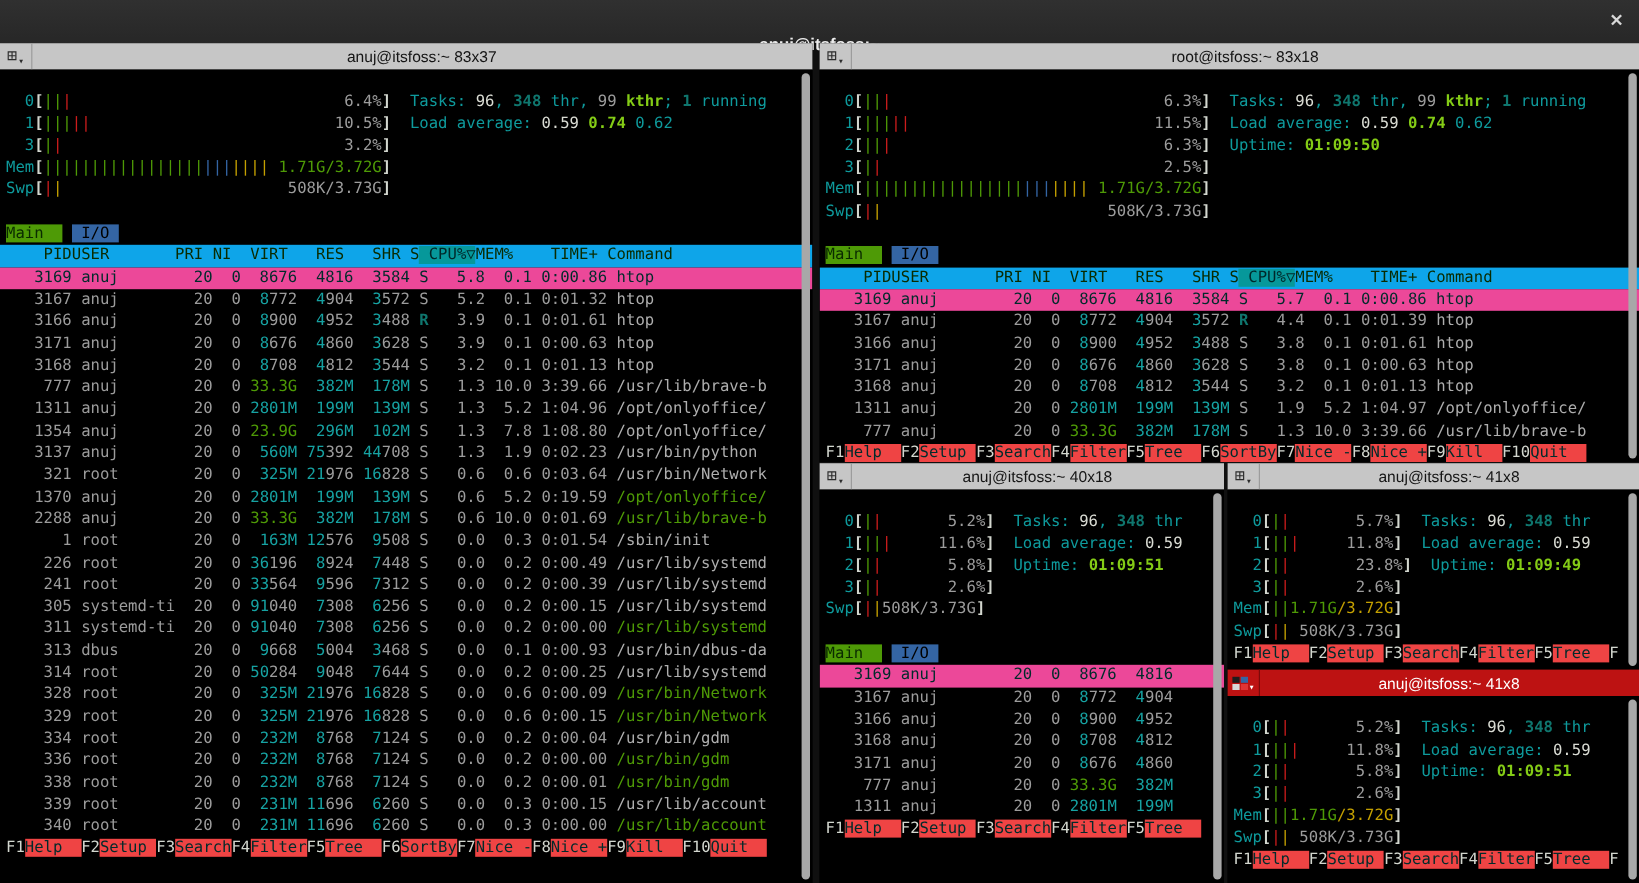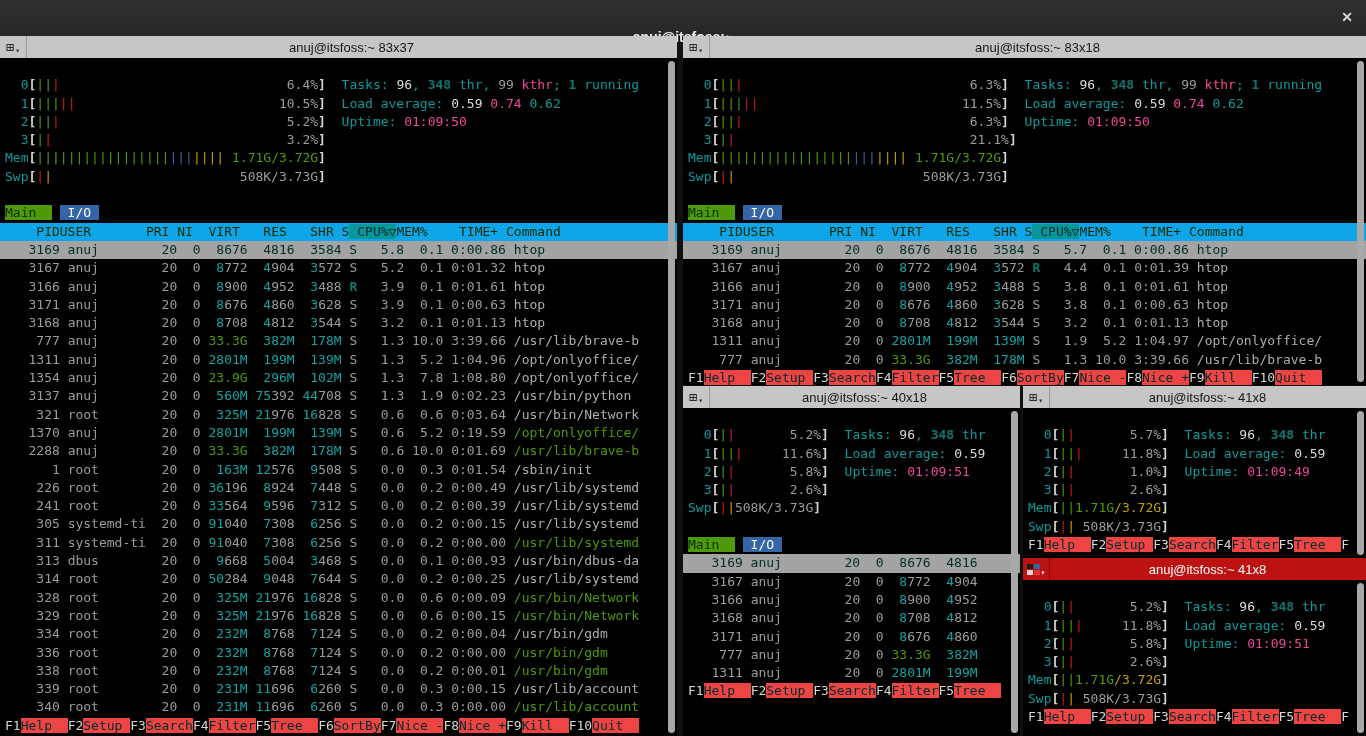--- a/index.html
+++ b/index.html
@@ -27,34 +27,34 @@
          font:13px "Liberation Sans",sans-serif;color:#151515;}
   .pane.focused .ptext{color:#fff;}
   .term{flex:1;position:relative;overflow:hidden;background:#000;font-size:13px;}
   .line{height:18.3px;line-height:18.3px;white-space:pre;padding-left:5px;color:#9c9c9c;}
   
   .sb{position:absolute;top:3px;bottom:3px;right:2px;width:7px;background:#a8a8a8;border-radius:4px;}
   
   .fg{color:#9c9c9c}
   .cmd{color:#aeaeae}
   .cy{color:#0e9a9c}
-  .cyB{color:#ec4899;font-weight:normal}
+  .cyB{color:#84cc16;font-weight:bold}
   .cyv{color:#16a2a2}
   .w{color:#d3d7cf;font-weight:bold}
   .wB{color:#dadcd4;font-weight:normal}
   .g{color:#4e9a06}
   .gB{color:#0f766e;font-weight:bold}
   .y{color:#c4a000}
   .bG{color:#4e9a06}.bR{color:#cc1c1c}.bB{color:#3465a4}.bY{color:#c4a000}
   .tabG{background:#4e9a06;color:#0a2b00}
-  .tabB{background:#3465a4;color:#ffffff}
+  .tabB{background:#3465a4;color:#000000}
   .hdr{background:#0ea5e9}
   .hc{color:#0a2b00}
   .hcs{background:#06989a;color:#00282a}
-  .sel{background:#a3a3a3}
+  .sel{background:#ec4899}
   .sel span{color:#002b2b}
   .fk{color:#d3d7cf}
   .fl{background:#ef4444;color:#002b2b}
 </style>
 </head>
 <body>
 
 <div class="stage">
 
   <div class="wtitle">
@@ -68,21 +68,20 @@
           <span class="grid">⊞</span>
           <span class="car">▾</span>
         </span>
       <span class="ptext">anuj@itsfoss:~ 83x37</span>
     </div>
     <div class="term">
 
     <div class="line"></div>
         <div class="line"><span class="cy">  0</span><span class="w">[</span><span class="bG">|</span><span class="bG">|</span><span class="bR">|</span><span class="fg">                             </span><span class="fg">6.4%</span><span class="w">]</span><span class="fg">  </span><span class="cy">Tasks: </span><span class="wB">96</span><span class="cy">, </span><span class="gB">348</span><span class="cy"> thr</span><span class="cy">, </span><span class="fg">99</span><span class="cyB"> kthr</span><span class="cy">; </span><span class="gB">1</span><span class="cy"> running</span></div>
         <div class="line"><span class="cy">  1</span><span class="w">[</span><span class="bG">|</span><span class="bG">|</span><span class="bG">|</span><span class="bR">|</span><span class="bR">|</span><span class="fg">                          </span><span class="fg">10.5%</span><span class="w">]</span><span class="fg">  </span><span class="cy">Load average: </span><span class="wB">0.59 </span><span class="cyB">0.74 </span><span class="cy">0.62</span></div>
-        <div class="line"><span class="cy">  2</span><span class="w">[</span><span class="bG">|</span><span class="bG">|</span><span class="bR">|</span><span class="fg">                             </span><span class="fg">5.2%</span><span class="w">]</span><span class="fg">  </span><span class="cy">Uptime: </span><span class="cyB">01:09:50</span></div>
         <div class="line"><span class="cy">  3</span><span class="w">[</span><span class="bG">|</span><span class="bR">|</span><span class="fg">                              </span><span class="fg">3.2%</span><span class="w">]</span></div>
         <div class="line"><span class="cy">Mem</span><span class="w">[</span><span class="bG">|</span><span class="bG">|</span><span class="bG">|</span><span class="bG">|</span><span class="bG">|</span><span class="bG">|</span><span class="bG">|</span><span class="bG">|</span><span class="bG">|</span><span class="bG">|</span><span class="bG">|</span><span class="bG">|</span><span class="bG">|</span><span class="bG">|</span><span class="bG">|</span><span class="bG">|</span><span class="bG">|</span><span class="bB">|</span><span class="bB">|</span><span class="bB">|</span><span class="bY">|</span><span class="bY">|</span><span class="bY">|</span><span class="bY">|</span><span class="fg"> </span><span class="g">1.71G/3.72G</span><span class="w">]</span></div>
         <div class="line"><span class="cy">Swp</span><span class="w">[</span><span class="bR">|</span><span class="bY">|</span><span class="fg">                        </span><span class="fg">508K/3.73G</span><span class="w">]</span></div>
         <div class="line"></div>
         <div class="line"><span class="tabG">Main  </span><span class="fg"> </span><span class="tabB"> I/O </span></div>
         <div class="line hdr"><span class="hc">    PID</span><span class="hc">USER      </span><span class="hc"> PRI</span><span class="hc"> NI</span><span class="hc">  VIRT</span><span class="hc">   RES</span><span class="hc">   SHR</span><span class="hc"> S</span><span class="hcs"> CPU%▽</span><span class="hc">MEM% </span><span class="hc">   TIME+</span><span class="hc"> Command</span></div>
         <div class="line sel"><span>   3169 anuj        20  0  8676  4816  3584 S   5.8  0.1 0:00.86 htop                          </span></div>
         <div class="line"><span class="fg">   3167 </span><span class="fg">anuj      </span><span class="fg">  20</span><span class="fg">  0</span><span class="fg">  </span><span class="cyv">8</span><span class="fg">772</span><span class="fg">  </span><span class="cyv">4</span><span class="fg">904</span><span class="fg">  </span><span class="cyv">3</span><span class="fg">572</span><span class="fg"> </span><span class="fg">S</span><span class="fg">   5.2</span><span class="fg">  0.1</span><span class="fg"> 0:01.32</span><span class="fg"> </span><span class="cmd">htop</span></div>
         <div class="line"><span class="fg">   3166 </span><span class="fg">anuj      </span><span class="fg">  20</span><span class="fg">  0</span><span class="fg">  </span><span class="cyv">8</span><span class="fg">900</span><span class="fg">  </span><span class="cyv">4</span><span class="fg">952</span><span class="fg">  </span><span class="cyv">3</span><span class="fg">488</span><span class="fg"> </span><span class="gB">R</span><span class="fg">   3.9</span><span class="fg">  0.1</span><span class="fg"> 0:01.61</span><span class="fg"> </span><span class="cmd">htop</span></div>
         <div class="line"><span class="fg">   3171 </span><span class="fg">anuj      </span><span class="fg">  20</span><span class="fg">  0</span><span class="fg">  </span><span class="cyv">8</span><span class="fg">676</span><span class="fg">  </span><span class="cyv">4</span><span class="fg">860</span><span class="fg">  </span><span class="cyv">3</span><span class="fg">628</span><span class="fg"> </span><span class="fg">S</span><span class="fg">   3.9</span><span class="fg">  0.1</span><span class="fg"> 0:00.63</span><span class="fg"> </span><span class="cmd">htop</span></div>
@@ -112,29 +111,29 @@
         <div class="sb"></div>
       </div>
   </div>
 
   <div class="pane" style="left:683px;top:36px;width:683px;height:349px;">
     <div class="ptitle">
       <span class="picon">
           <span class="grid">⊞</span>
           <span class="car">▾</span>
         </span>
-      <span class="ptext">anuj@itsfoss:~ 83x18</span>
+      <span class="ptext">root@itsfoss:~ 83x18</span>
     </div>
     <div class="term">
 
     <div class="line"></div>
         <div class="line"><span class="cy">  0</span><span class="w">[</span><span class="bG">|</span><span class="bG">|</span><span class="bR">|</span><span class="fg">                             </span><span class="fg">6.3%</span><span class="w">]</span><span class="fg">  </span><span class="cy">Tasks: </span><span class="wB">96</span><span class="cy">, </span><span class="gB">348</span><span class="cy"> thr</span><span class="cy">, </span><span class="fg">99</span><span class="cyB"> kthr</span><span class="cy">; </span><span class="gB">1</span><span class="cy"> running</span></div>
         <div class="line"><span class="cy">  1</span><span class="w">[</span><span class="bG">|</span><span class="bG">|</span><span class="bG">|</span><span class="bR">|</span><span class="bR">|</span><span class="fg">                          </span><span class="fg">11.5%</span><span class="w">]</span><span class="fg">  </span><span class="cy">Load average: </span><span class="wB">0.59 </span><span class="cyB">0.74 </span><span class="cy">0.62</span></div>
         <div class="line"><span class="cy">  2</span><span class="w">[</span><span class="bG">|</span><span class="bG">|</span><span class="bR">|</span><span class="fg">                             </span><span class="fg">6.3%</span><span class="w">]</span><span class="fg">  </span><span class="cy">Uptime: </span><span class="cyB">01:09:50</span></div>
-        <div class="line"><span class="cy">  3</span><span class="w">[</span><span class="bG">|</span><span class="bR">|</span><span class="fg">                              </span><span class="fg">21.1%</span><span class="w">]</span></div>
+        <div class="line"><span class="cy">  3</span><span class="w">[</span><span class="bG">|</span><span class="bR">|</span><span class="fg">                              </span><span class="fg">2.5%</span><span class="w">]</span></div>
         <div class="line"><span class="cy">Mem</span><span class="w">[</span><span class="bG">|</span><span class="bG">|</span><span class="bG">|</span><span class="bG">|</span><span class="bG">|</span><span class="bG">|</span><span class="bG">|</span><span class="bG">|</span><span class="bG">|</span><span class="bG">|</span><span class="bG">|</span><span class="bG">|</span><span class="bG">|</span><span class="bG">|</span><span class="bG">|</span><span class="bG">|</span><span class="bG">|</span><span class="bB">|</span><span class="bB">|</span><span class="bB">|</span><span class="bY">|</span><span class="bY">|</span><span class="bY">|</span><span class="bY">|</span><span class="fg"> </span><span class="g">1.71G/3.72G</span><span class="w">]</span></div>
         <div class="line"><span class="cy">Swp</span><span class="w">[</span><span class="bR">|</span><span class="bY">|</span><span class="fg">                        </span><span class="fg">508K/3.73G</span><span class="w">]</span></div>
         <div class="line"></div>
         <div class="line"><span class="tabG">Main  </span><span class="fg"> </span><span class="tabB"> I/O </span></div>
         <div class="line hdr"><span class="hc">    PID</span><span class="hc">USER      </span><span class="hc"> PRI</span><span class="hc"> NI</span><span class="hc">  VIRT</span><span class="hc">   RES</span><span class="hc">   SHR</span><span class="hc"> S</span><span class="hcs"> CPU%▽</span><span class="hc">MEM% </span><span class="hc">   TIME+</span><span class="hc"> Command</span></div>
         <div class="line sel"><span>   3169 anuj        20  0  8676  4816  3584 S   5.7  0.1 0:00.86 htop                          </span></div>
         <div class="line"><span class="fg">   3167 </span><span class="fg">anuj      </span><span class="fg">  20</span><span class="fg">  0</span><span class="fg">  </span><span class="cyv">8</span><span class="fg">772</span><span class="fg">  </span><span class="cyv">4</span><span class="fg">904</span><span class="fg">  </span><span class="cyv">3</span><span class="fg">572</span><span class="fg"> </span><span class="gB">R</span><span class="fg">   4.4</span><span class="fg">  0.1</span><span class="fg"> 0:01.39</span><span class="fg"> </span><span class="cmd">htop</span></div>
         <div class="line"><span class="fg">   3166 </span><span class="fg">anuj      </span><span class="fg">  20</span><span class="fg">  0</span><span class="fg">  </span><span class="cyv">8</span><span class="fg">900</span><span class="fg">  </span><span class="cyv">4</span><span class="fg">952</span><span class="fg">  </span><span class="cyv">3</span><span class="fg">488</span><span class="fg"> </span><span class="fg">S</span><span class="fg">   3.8</span><span class="fg">  0.1</span><span class="fg"> 0:01.61</span><span class="fg"> </span><span class="cmd">htop</span></div>
         <div class="line"><span class="fg">   3171 </span><span class="fg">anuj      </span><span class="fg">  20</span><span class="fg">  0</span><span class="fg">  </span><span class="cyv">8</span><span class="fg">676</span><span class="fg">  </span><span class="cyv">4</span><span class="fg">860</span><span class="fg">  </span><span class="cyv">3</span><span class="fg">628</span><span class="fg"> </span><span class="fg">S</span><span class="fg">   3.8</span><span class="fg">  0.1</span><span class="fg"> 0:00.63</span><span class="fg"> </span><span class="cmd">htop</span></div>
         <div class="line"><span class="fg">   3168 </span><span class="fg">anuj      </span><span class="fg">  20</span><span class="fg">  0</span><span class="fg">  </span><span class="cyv">8</span><span class="fg">708</span><span class="fg">  </span><span class="cyv">4</span><span class="fg">812</span><span class="fg">  </span><span class="cyv">3</span><span class="fg">544</span><span class="fg"> </span><span class="fg">S</span><span class="fg">   3.2</span><span class="fg">  0.1</span><span class="fg"> 0:01.13</span><span class="fg"> </span><span class="cmd">htop</span></div>
@@ -181,21 +180,21 @@
           <span class="grid">⊞</span>
           <span class="car">▾</span>
         </span>
       <span class="ptext">anuj@itsfoss:~ 41x8</span>
     </div>
     <div class="term">
 
     <div class="line"></div>
         <div class="line"><span class="cy">  0</span><span class="w">[</span><span class="bG">|</span><span class="bR">|</span><span class="fg">       </span><span class="fg">5.7%</span><span class="w">]</span><span class="fg">  </span><span class="cy">Tasks: </span><span class="wB">96</span><span class="cy">, </span><span class="gB">348</span><span class="cy"> thr</span></div>
         <div class="line"><span class="cy">  1</span><span class="w">[</span><span class="bG">|</span><span class="bG">|</span><span class="bR">|</span><span class="fg">     </span><span class="fg">11.8%</span><span class="w">]</span><span class="fg">  </span><span class="cy">Load average: </span><span class="wB">0.59</span></div>
-        <div class="line"><span class="cy">  2</span><span class="w">[</span><span class="bG">|</span><span class="bR">|</span><span class="fg">       </span><span class="fg">1.0%</span><span class="w">]</span><span class="fg">  </span><span class="cy">Uptime: </span><span class="cyB">01:09:49</span></div>
+        <div class="line"><span class="cy">  2</span><span class="w">[</span><span class="bG">|</span><span class="bR">|</span><span class="fg">       </span><span class="fg">23.8%</span><span class="w">]</span><span class="fg">  </span><span class="cy">Uptime: </span><span class="cyB">01:09:49</span></div>
         <div class="line"><span class="cy">  3</span><span class="w">[</span><span class="bG">|</span><span class="bR">|</span><span class="fg">       </span><span class="fg">2.6%</span><span class="w">]</span></div>
         <div class="line"><span class="cy">Mem</span><span class="w">[</span><span class="bG">|</span><span class="bG">|</span><span class="g">1.71G</span><span class="y">/3.72G</span><span class="w">]</span></div>
         <div class="line"><span class="cy">Swp</span><span class="w">[</span><span class="bR">|</span><span class="bY">|</span><span class="fg"> </span><span class="fg">508K/3.73G</span><span class="w">]</span></div>
         <div class="line"><span class="fk">F1</span><span class="fl">Help  </span><span class="fk">F2</span><span class="fl">Setup </span><span class="fk">F3</span><span class="fl">Search</span><span class="fk">F4</span><span class="fl">Filter</span><span class="fk">F5</span><span class="fl">Tree  </span><span class="fk">F</span></div>
         <div class="sb"></div>
       </div>
   </div>
 
   <div class="pane focused" style="left:1023px;top:558px;width:343px;height:178px;">
     <div class="ptitle">

